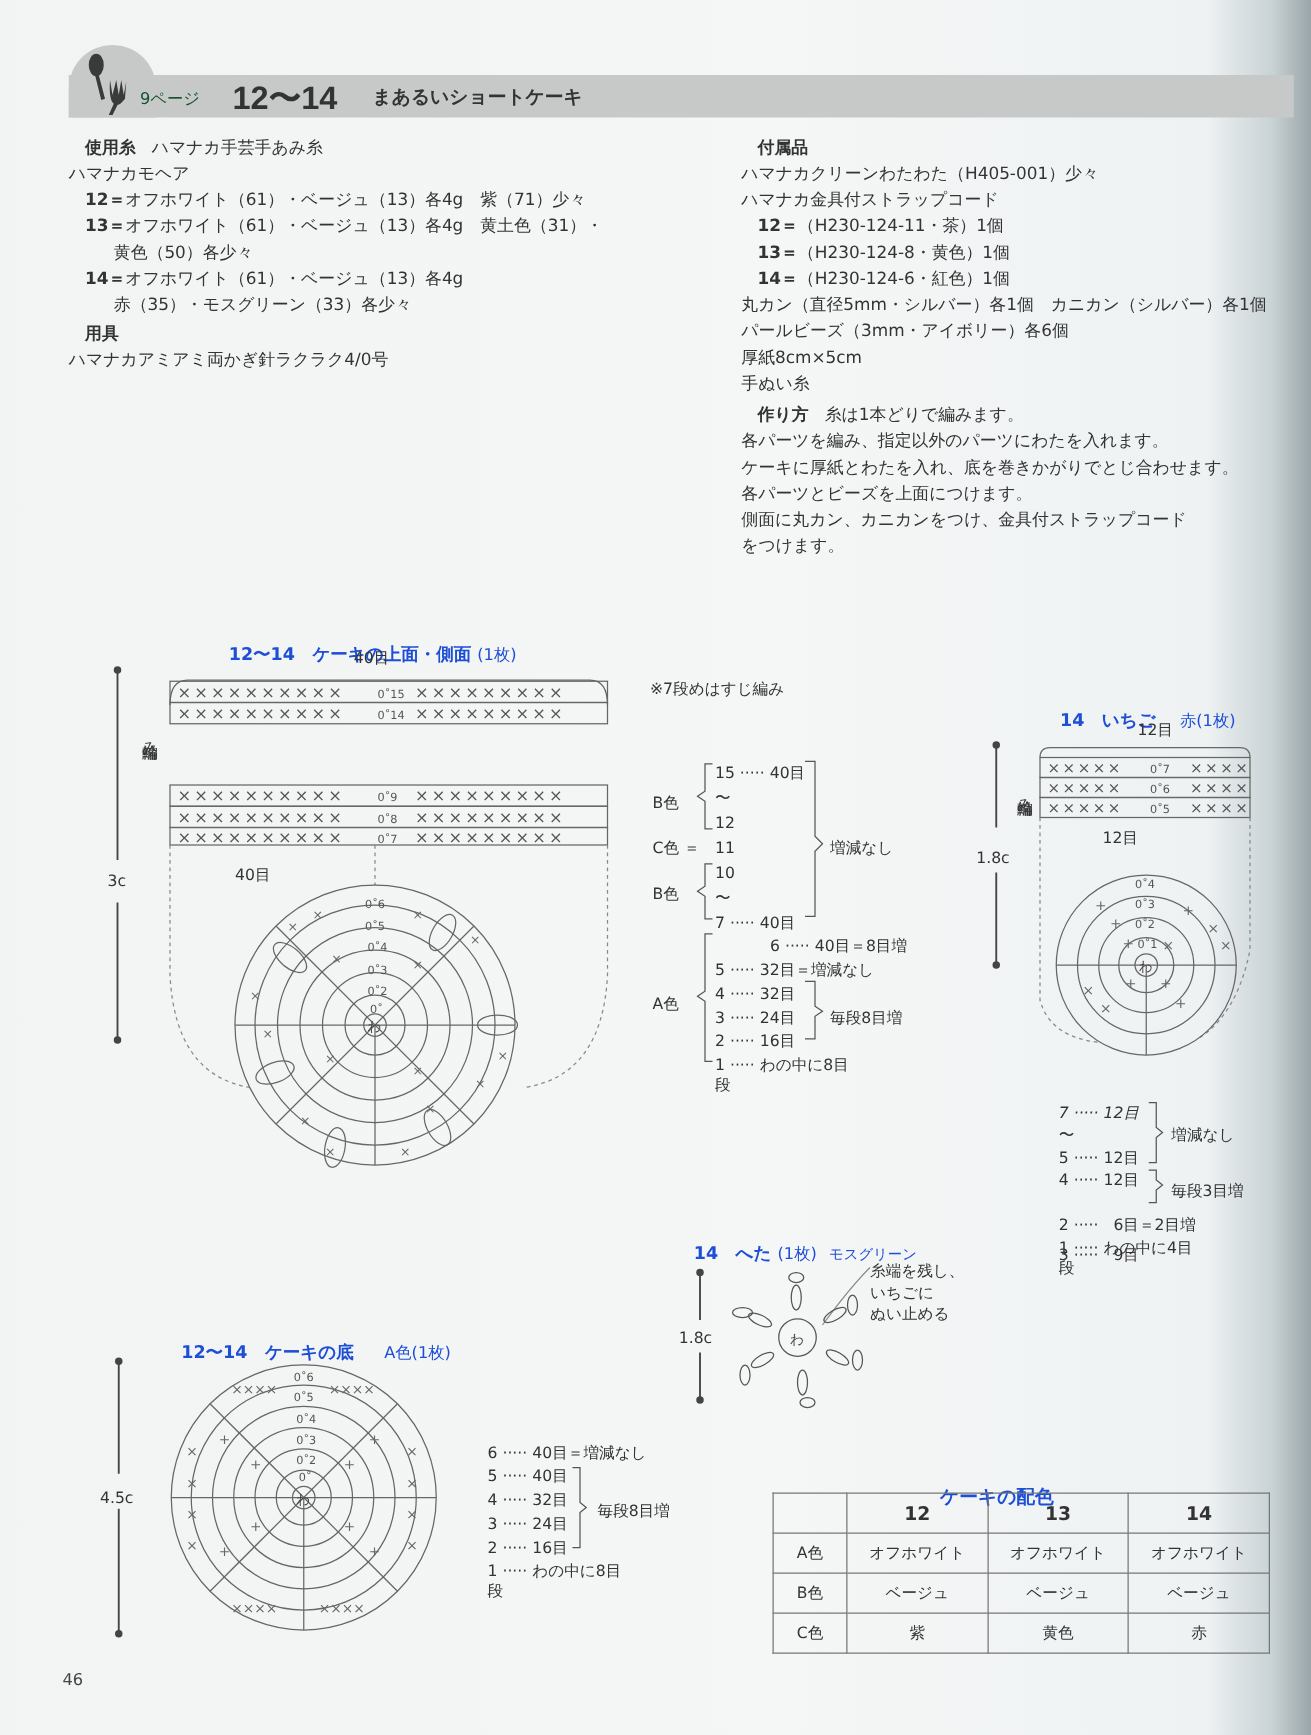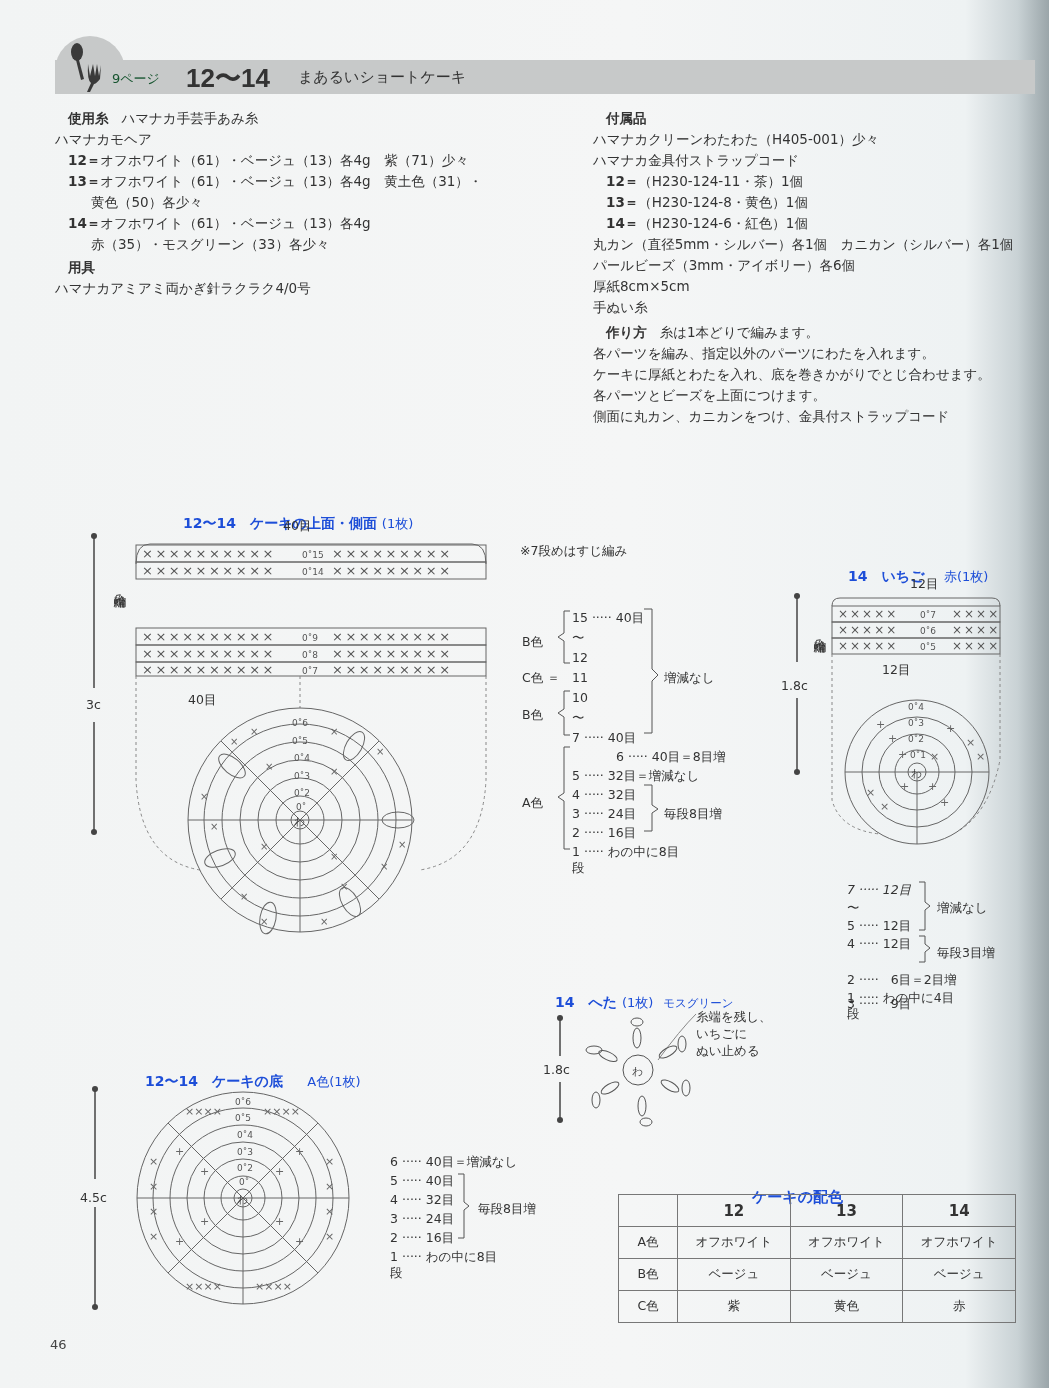--- a/index.html
+++ b/index.html
@@ -4,21 +4,21 @@
 <style>
   html,body{margin:0;padding:0;}
   body{width:1049px;height:1388px;position:relative;overflow:hidden;
        background:linear-gradient(90deg,#f2f4f4 0%,#f5f6f6 60%,#eef2f3 92%,#c9d2d5 97%,#9aa5a9 100%);
        font-family:"DejaVu Sans","Liberation Sans",sans-serif;color:#333;}
   .abs{position:absolute;}
   .hdr-bar{left:55px;top:60px;width:980px;height:34px;background:#c7c9c9;}
   .hdr-tab{left:55px;top:36px;width:70px;height:58px;background:#c7c9c9;border-radius:35px 35px 0 0;}
   .hdr-page{left:112px;top:70px;font-size:13px;color:#14532d;}
   .hdr-num{left:186px;top:61px;font-size:26px;font-weight:bold;color:#333;font-family:"Liberation Sans",sans-serif;}
-  .hdr-title{left:298px;top:68px;font-size:15px;font-weight:normal;color:#333;}
+  .hdr-title{left:298px;top:68px;font-size:15px;font-weight:bold;color:#333;}
   .txt{font-size:13.5px;line-height:21px;color:#333;white-space:nowrap;}
   .b{font-weight:bold;margin-left:13px;}
   .ind{padding-left:36px;}
   .sec-title{font-size:14px;font-weight:bold;color:#1d4ed8;white-space:nowrap;margin-top:28px;}
   .sec-sub{font-weight:normal;font-size:13px;}
   .small{font-size:12.5px;color:#333;white-space:nowrap;}
   table.cc{border-collapse:collapse;font-size:12.5px;color:#333;}
   table.cc td{border:1.5px solid #777;text-align:center;height:29px;}
   table.cc td.h{font-size:15px;font-weight:bold;}
   .rowlist{font-size:12.5px;line-height:19.5px;color:#333;white-space:nowrap;}
@@ -62,20 +62,21 @@
   <div><span class="b">14＝</span><span>（H230-124-6・紅色）1個</span></div>
   <div>丸カン（直径5mm・シルバー）各1個　カニカン（シルバー）各1個</div>
   <div>パールビーズ（3mm・アイボリー）各6個</div>
   <div>厚紙8cm×5cm</div>
   <div>手ぬい糸</div>
   <div style="margin-top:4px;"><span class="b">作り方</span>&nbsp;&nbsp;&nbsp;<span>糸は1本どりで編みます。</span></div>
   <div>各パーツを編み、指定以外のパーツにわたを入れます。</div>
   <div>ケーキに厚紙とわたを入れ、底を巻きかがりでとじ合わせます。</div>
   <div>各パーツとビーズを上面につけます。</div>
   <div>側面に丸カン、カニカンをつけ、金具付ストラップコード</div>
+  <div>をつけます。</div>
 </div>
 
 <div class="abs sec-title" style="left:183px;top:487px;">
   <span>12〜14　ケーキの上面・側面</span> <span class="sec-sub">(1枚)</span>
 </div>
 <div class="abs small" style="left:283px;top:518px;">40目</div>
 <div class="abs small" style="left:188px;top:692px;">40目</div>
 <div class="abs small" style="left:111px;top:585px;writing-mode:vertical-rl;">輪編み</div>
 <div class="abs dim" style="left:86px;top:697px;">3c</div>
 

